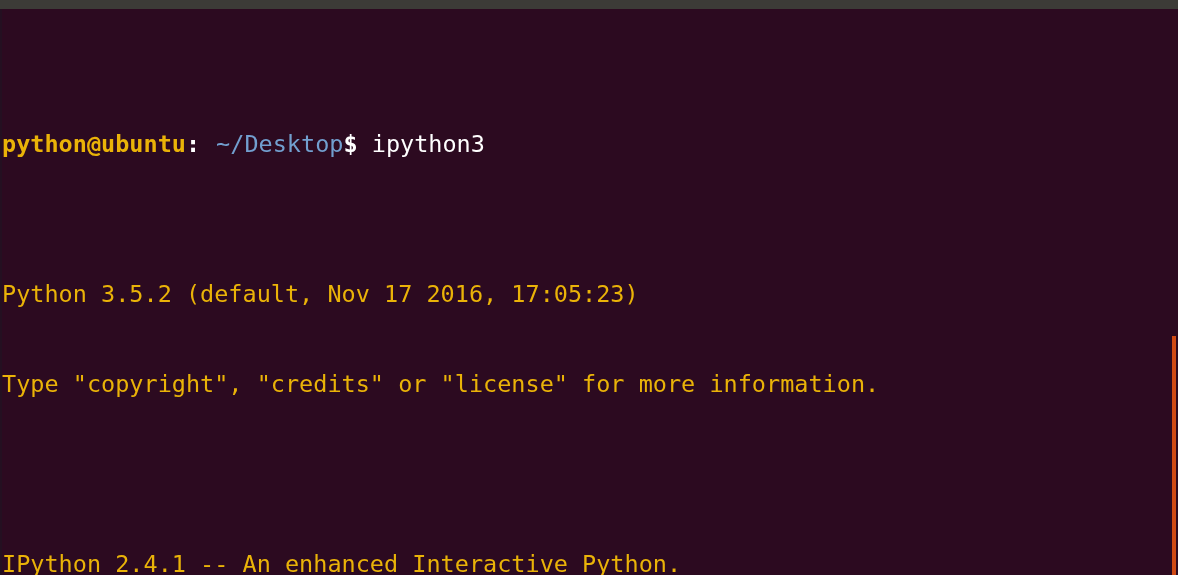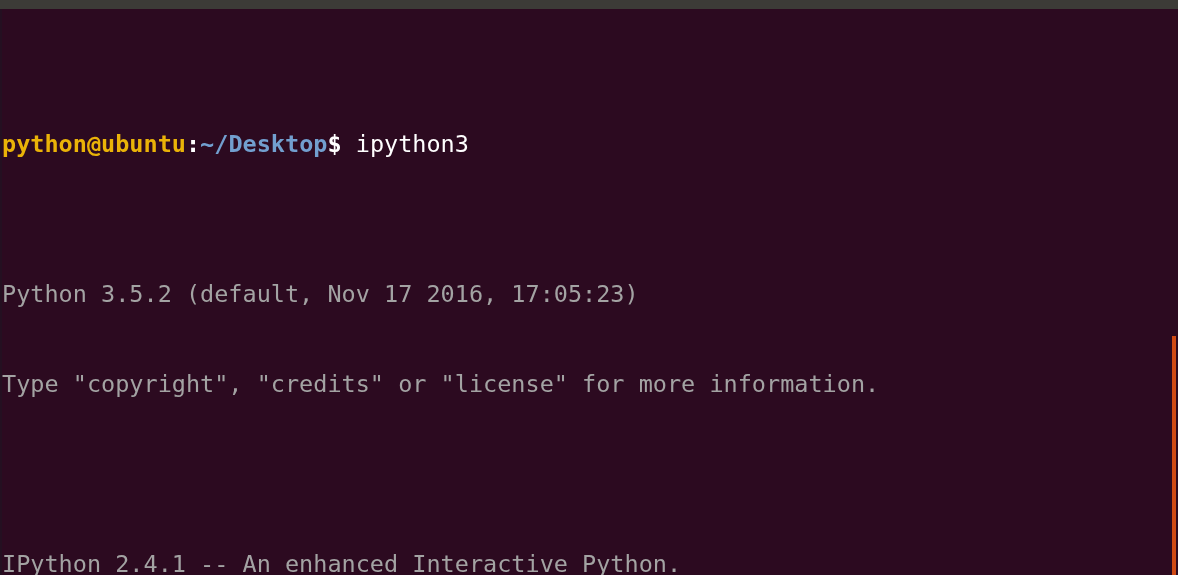--- a/index.html
+++ b/index.html
@@ -63,24 +63,24 @@
     white-space: pre;
     letter-spacing: 0px;
   }
   .line {
     height: 30px;
     white-space: pre;
     padding-left: 2px;
   }
   .user     { color: #eab308; font-weight: bold; }
   .punct    { color: #ffffff; font-weight: bold; }
-  .path     { color: #729fcf; font-weight: bold; }
+  .path     { color: #729fcf; font-weight: normal; margin-left: 16px; }
   .dollar   { color: #ffffff; font-weight: bold; }
   .cmd      { color: #ffffff; }
-  .plain    { color: #a3a3a3; }
+  .plain    { color: #eab308; }
 </style>
 </head>
 <body>
 
 <div id="terminal">
 
   <div class="titlebar"></div>
   <div class="left-edge"></div>
 
   <div class="screen">

